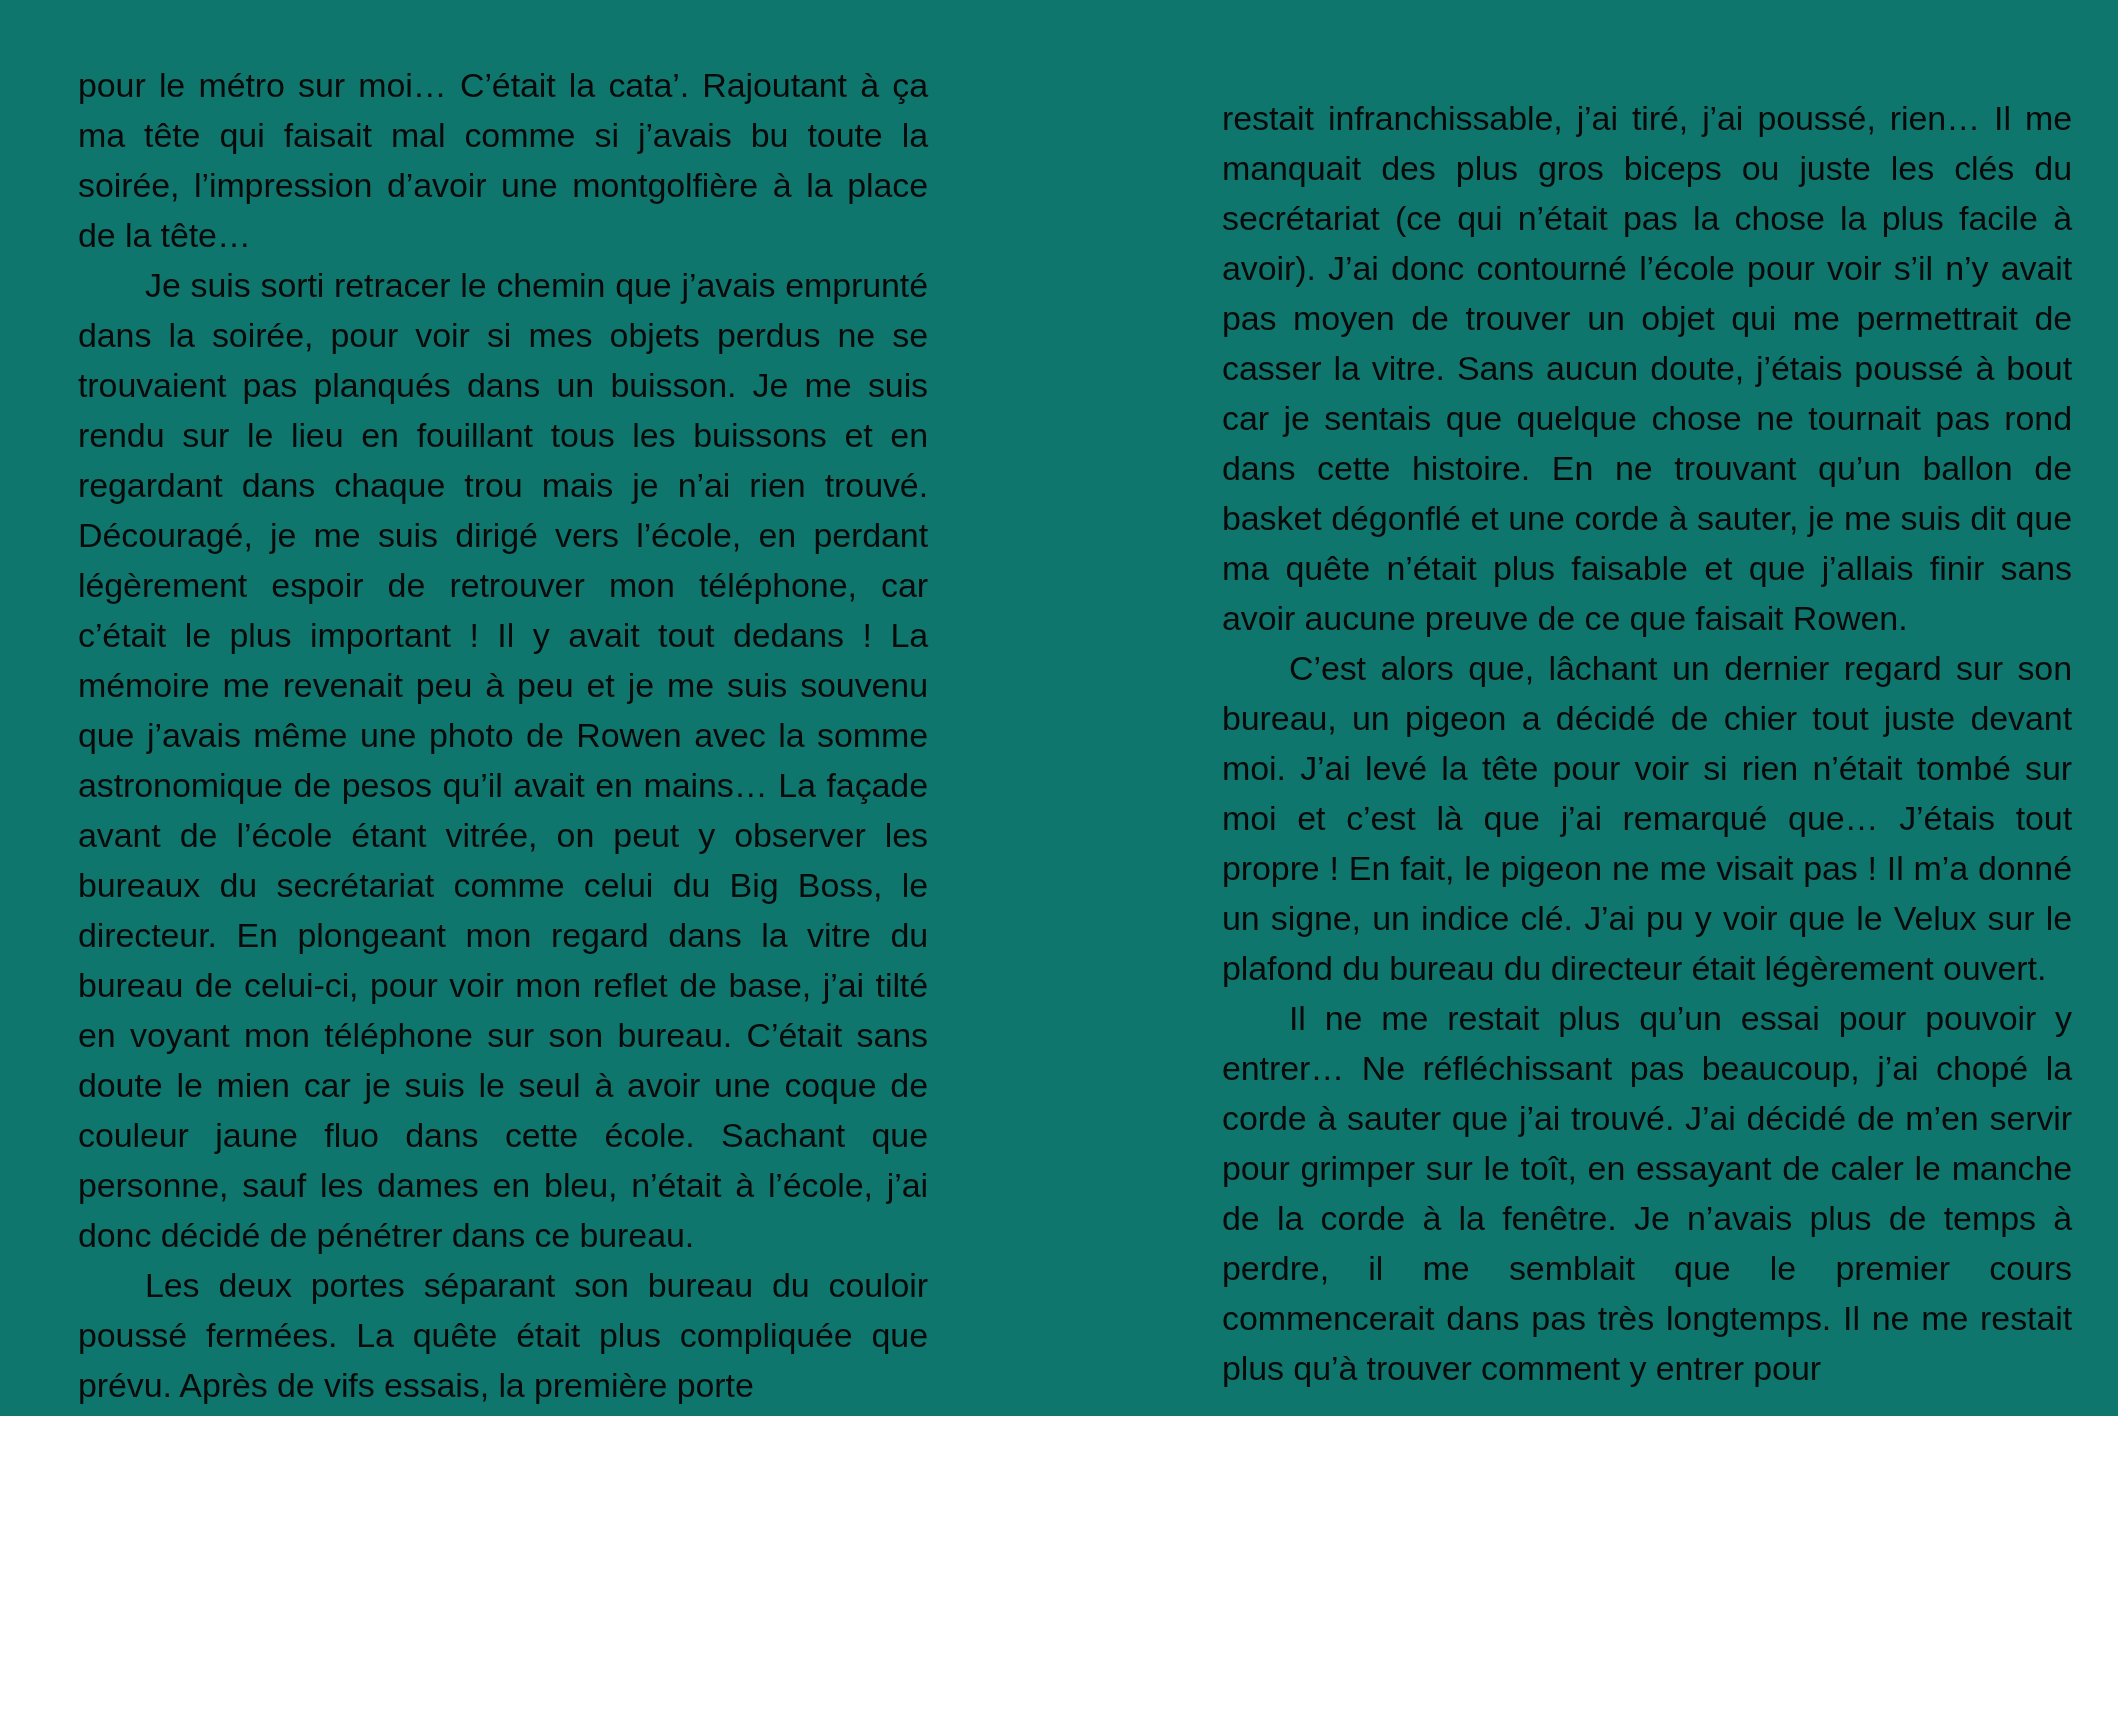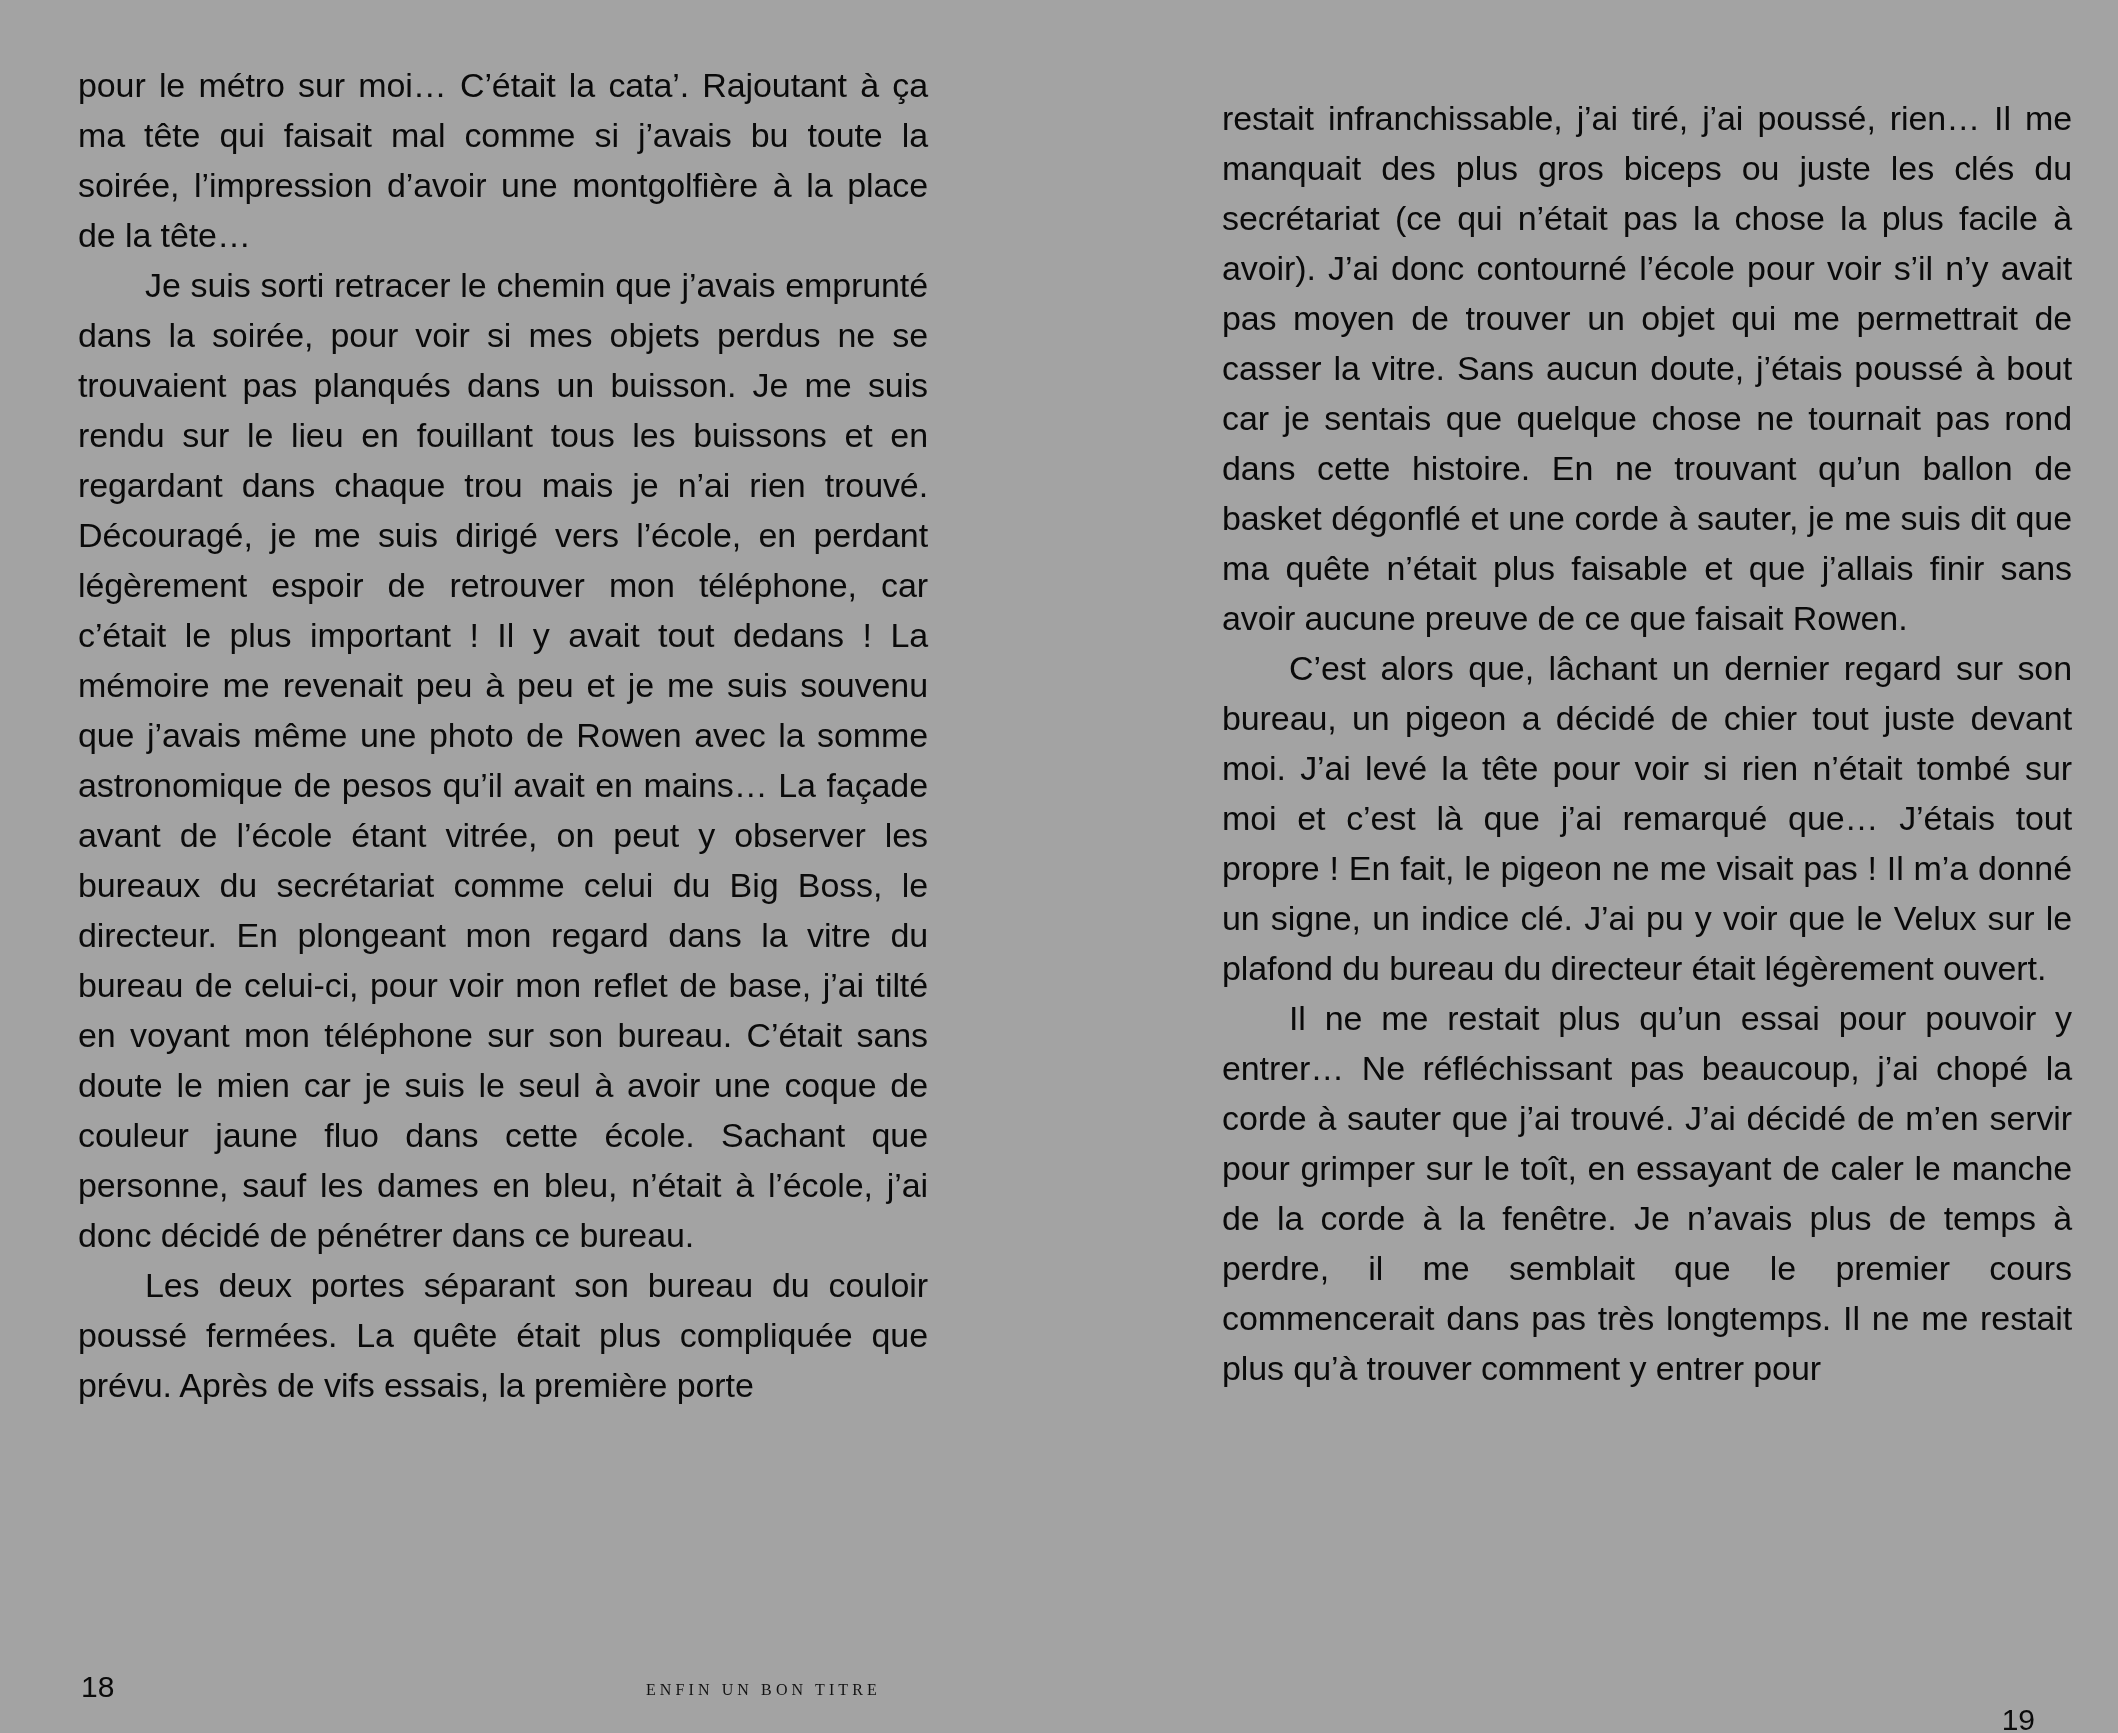--- a/index.html
+++ b/index.html
@@ -5,22 +5,22 @@
 <style>
   html, body {
     margin: 0;
     padding: 0;
     background: #ffffff;
   }
 
   #spread {
     position: relative;
     width: 2119px;
-    height: 1733px;
-    background: #a3a3a3;
+    height: 1416px;
+    background: #0f766e;
     overflow: hidden;
     font-family: "Liberation Sans", "DejaVu Sans", sans-serif;
     -webkit-font-smoothing: antialiased;
   }
 
   
 
   .page {
     position: absolute;
     top: 0;

